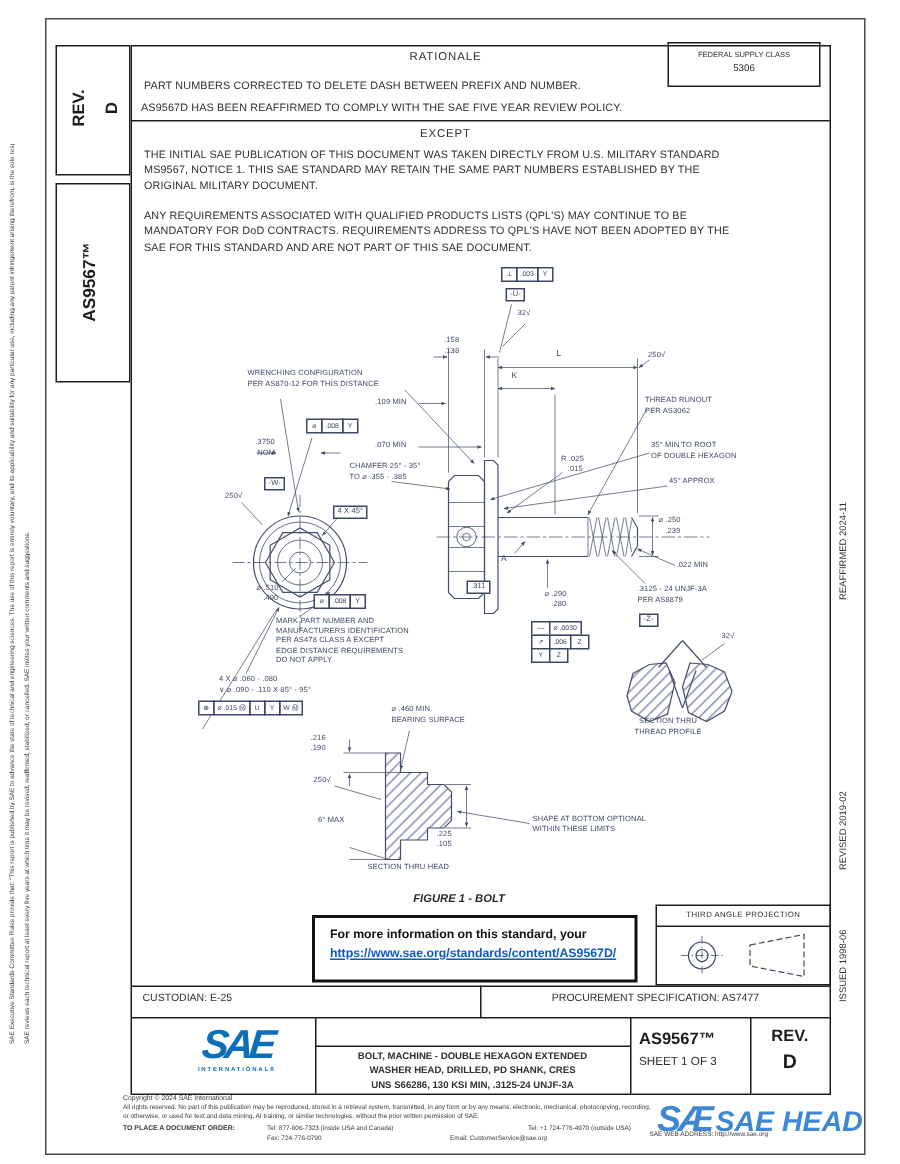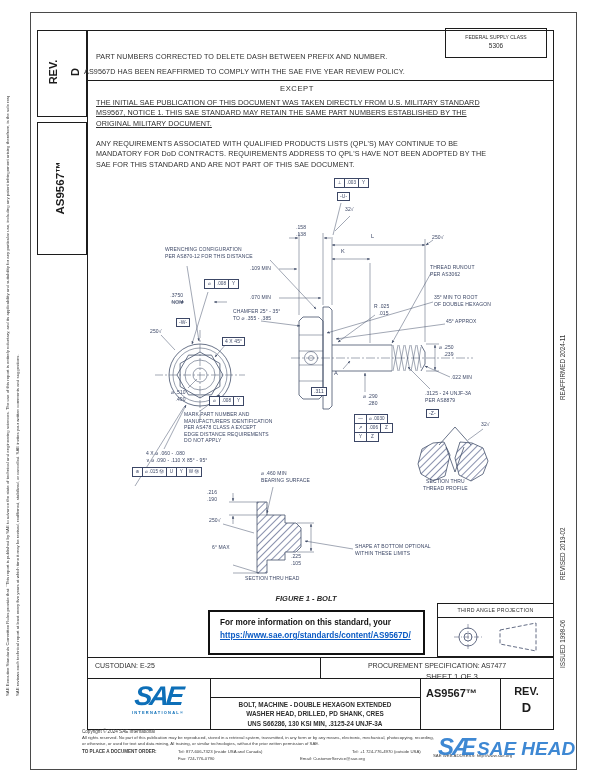--- a/index.html
+++ b/index.html
@@ -42,25 +42,26 @@
     <div class="vt" style="left:16px;top:127px;width:124px;font-size:11.5px;font-weight:bold;text-align:center;color:#1c1c1c;">AS9567™</div>
   </div>
 
   <div class="frame" style="left:87px;top:30px;width:467px;height:700px;"></div>
 
   <div class="a" style="left:445px;top:28px;width:102px;height:30px;border:1px solid #1c1c1c;box-sizing:border-box;text-align:center;">
     <div style="font-size:5px;margin-top:5px;color:#2f2f2f;">FEDERAL SUPPLY CLASS</div>
     <div style="font-size:6.5px;margin-top:2px;color:#2f2f2f;">5306</div>
   </div>
 
+  <div class="h" style="left:87px;top:33px;width:420px;">RATIONALE</div>
   <div class="para" style="left:96px;top:52px;width:430px;">PART NUMBERS CORRECTED TO DELETE DASH BETWEEN PREFIX AND NUMBER.</div>
-  <div class="para" style="left:84px;top:67px;width:430px;">AS9567D HAS BEEN REAFFIRMED TO COMPLY WITH THE SAE FIVE YEAR REVIEW POLICY.</div>
+  <div class="para" style="left:94px;top:67px;width:430px;">AS9567D HAS BEEN REAFFIRMED TO COMPLY WITH THE SAE FIVE YEAR REVIEW POLICY.</div>
   <div class="ln" style="left:88px;top:80px;width:465px;height:1px;"></div>
   <div class="h" style="left:87px;top:84px;width:420px;">EXCEPT</div>
-  <div class="para" style="left:96px;top:98px;width:450px;text-decoration:underline;">THE INITIAL SAE PUBLICATION OF THIS DOCUMENT WAS TAKEN DIRECTLY FROM U.S. MILITARY STANDARD
+  <div class="para" style="left:96px;top:98px;width:450px;">THE INITIAL SAE PUBLICATION OF THIS DOCUMENT WAS TAKEN DIRECTLY FROM U.S. MILITARY STANDARD
 MS9567, NOTICE 1. THIS SAE STANDARD MAY RETAIN THE SAME PART NUMBERS ESTABLISHED BY THE
 ORIGINAL MILITARY DOCUMENT.</div>
   <div class="para" style="left:96px;top:139px;width:455px;">ANY REQUIREMENTS ASSOCIATED WITH QUALIFIED PRODUCTS LISTS (QPL'S) MAY CONTINUE TO BE
 MANDATORY FOR DoD CONTRACTS. REQUIREMENTS ADDRESS TO QPL'S HAVE NOT BEEN ADOPTED BY THE
 SAE FOR THIS STANDARD AND ARE NOT PART OF THIS SAE DOCUMENT.</div>
 
   <div class="a" style="left:87px;top:175px;width:467px;height:433px;">
 
     <svg class="a" style="left:0;top:0;" width="467" height="433" viewBox="0 0 467 433">
       <defs>
@@ -314,21 +315,21 @@
   <div class="a" style="left:110px;top:682px;width:96px;text-align:center;">
     <div style="font-size:27px;font-weight:900;font-style:italic;letter-spacing:-3px;color:#0d6fb8;line-height:28px;transform:skewX(-6deg);">SAE</div>
     <div style="font-size:4px;font-weight:bold;color:#0d6fb8;letter-spacing:1.2px;">INTERNATIONAL®</div>
   </div>
 
   <div class="a" style="left:212px;top:700px;width:206px;text-align:center;font-size:6.4px;font-weight:bold;line-height:1.45;color:#2f2f2f;white-space:pre-line;">BOLT, MACHINE - DOUBLE HEXAGON EXTENDED
 WASHER HEAD, DRILLED, PD SHANK, CRES
 UNS S66286, 130 KSI MIN, .3125-24 UNJF-3A</div>
 
   <div class="a" style="left:426px;top:687px;font-size:11px;font-weight:bold;color:#1c1c1c;">AS9567™</div>
-  <div class="a" style="left:426px;top:672px;font-size:7.8px;color:#2f2f2f;">SHEET 1 OF 3</div>
+  <div class="a" style="left:426px;top:703px;font-size:7.8px;color:#2f2f2f;">SHEET 1 OF 3</div>
   <div class="a" style="left:500px;top:685px;width:53px;text-align:center;font-size:11px;font-weight:bold;color:#1c1c1c;">REV.</div>
   <div class="a" style="left:500px;top:700px;width:53px;text-align:center;font-size:13px;font-weight:bold;color:#1c1c1c;">D</div>
 
   <div class="tiny" style="left:82px;top:729px;font-size:4.6px;">Copyright © 2024 SAE International</div>
   <div class="tiny" style="left:82px;top:735px;width:470px;white-space:pre-line;line-height:1.4;">All rights reserved. No part of this publication may be reproduced, stored in a retrieval system, transmitted, in any form or by any means, electronic, mechanical, photocopying, recording,
 or otherwise, or used for text and data mining, AI training, or similar technologies, without the prior written permission of SAE.</div>
   <div class="tiny" style="left:82px;top:749px;font-weight:bold;font-size:4.6px;">TO PLACE A DOCUMENT ORDER:</div>
   <div class="tiny" style="left:178px;top:749px;">Tel: 877-606-7323 (inside USA and Canada)</div>
   <div class="tiny" style="left:352px;top:749px;">Tel: +1 724-776-4970 (outside USA)</div>
   <div class="tiny" style="left:178px;top:756px;">Fax: 724-776-0790</div>

